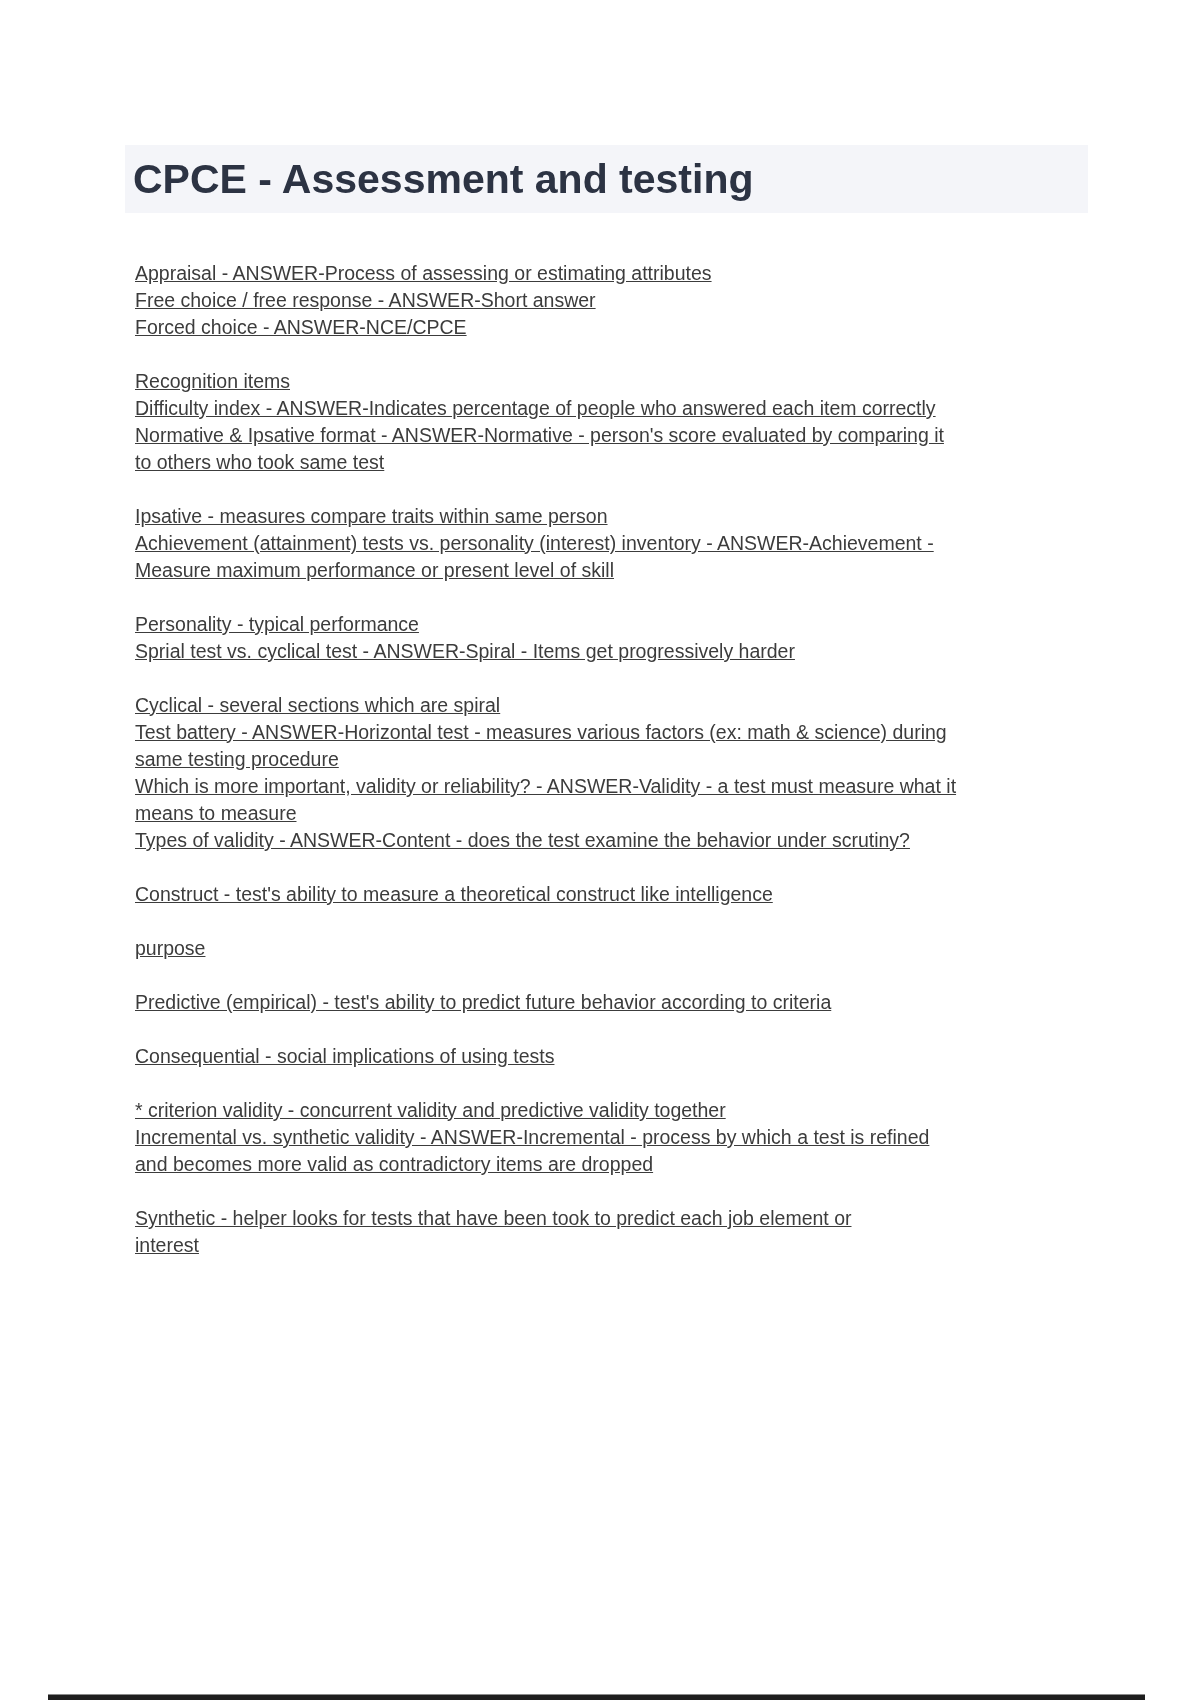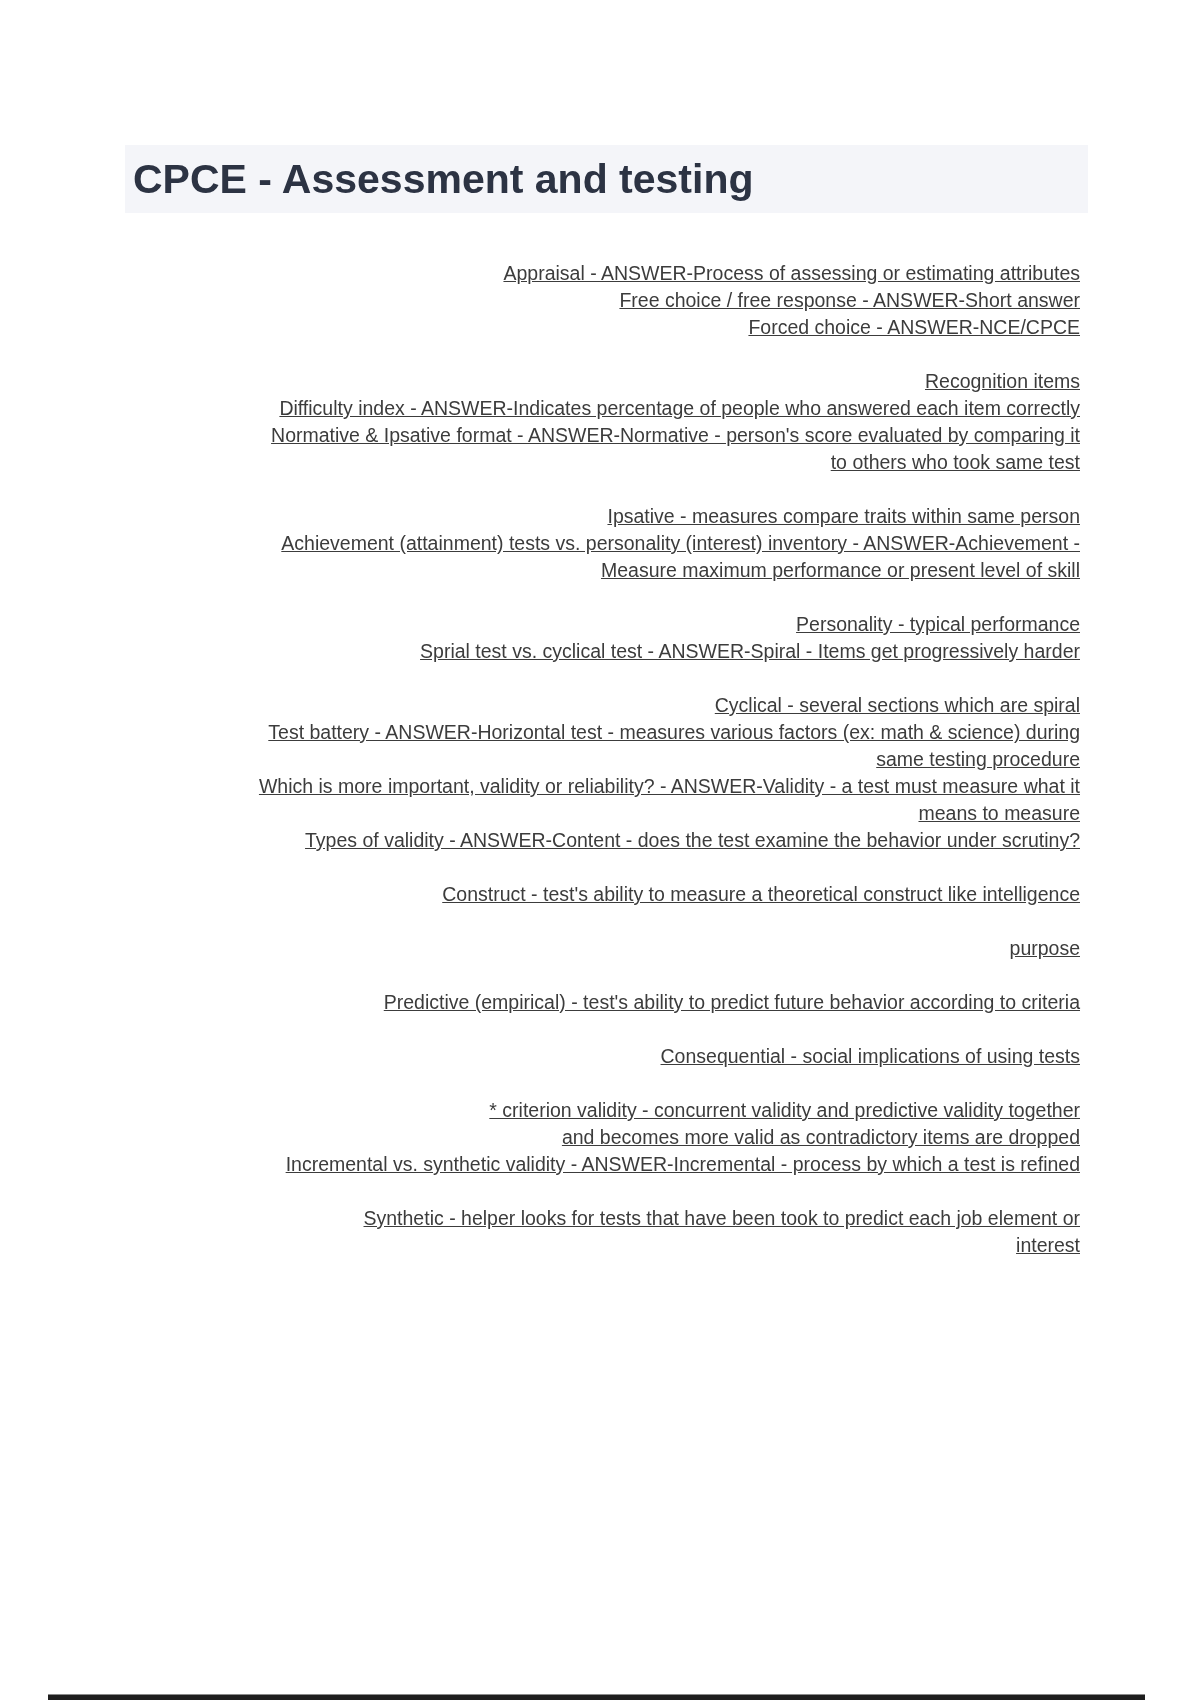--- a/index.html
+++ b/index.html
@@ -7,21 +7,20 @@
     padding: 0;
     background: #ffffff;
   }
   .page {
     position: relative;
     width: 1200px;
     height: 1700px;
     background: #ffffff;
     overflow: hidden;
     font-family: "Liberation Sans", sans-serif;
-    text-align: right;
   }
   .title-bar {
     position: absolute;
     left: 125px;
     top: 145px;
     width: 963px;
     height: 68px;
     background: #f4f5f9;
     display: flex;
     align-items: center;
@@ -106,22 +105,22 @@
         <div class="line">purpose</div>
       </div>
       <div class="paragraph">
         <div class="line">Predictive (empirical) - test's ability to predict future behavior according to criteria</div>
       </div>
       <div class="paragraph">
         <div class="line">Consequential - social implications of using tests</div>
       </div>
       <div class="paragraph">
         <div class="line">* criterion validity - concurrent validity and predictive validity together</div>
+        <div class="line">Incremental vs. synthetic validity - ANSWER-Incremental - process by which a test is refined</div>
         <div class="line">and becomes more valid as contradictory items are dropped</div>
-        <div class="line">Incremental vs. synthetic validity - ANSWER-Incremental - process by which a test is refined</div>
       </div>
       <div class="paragraph">
         <div class="line">Synthetic - helper looks for tests that have been took to predict each job element or</div>
         <div class="line">interest</div>
       </div>
     </div>
 
   <div class="bottom-rule"></div>
 </div>
 

